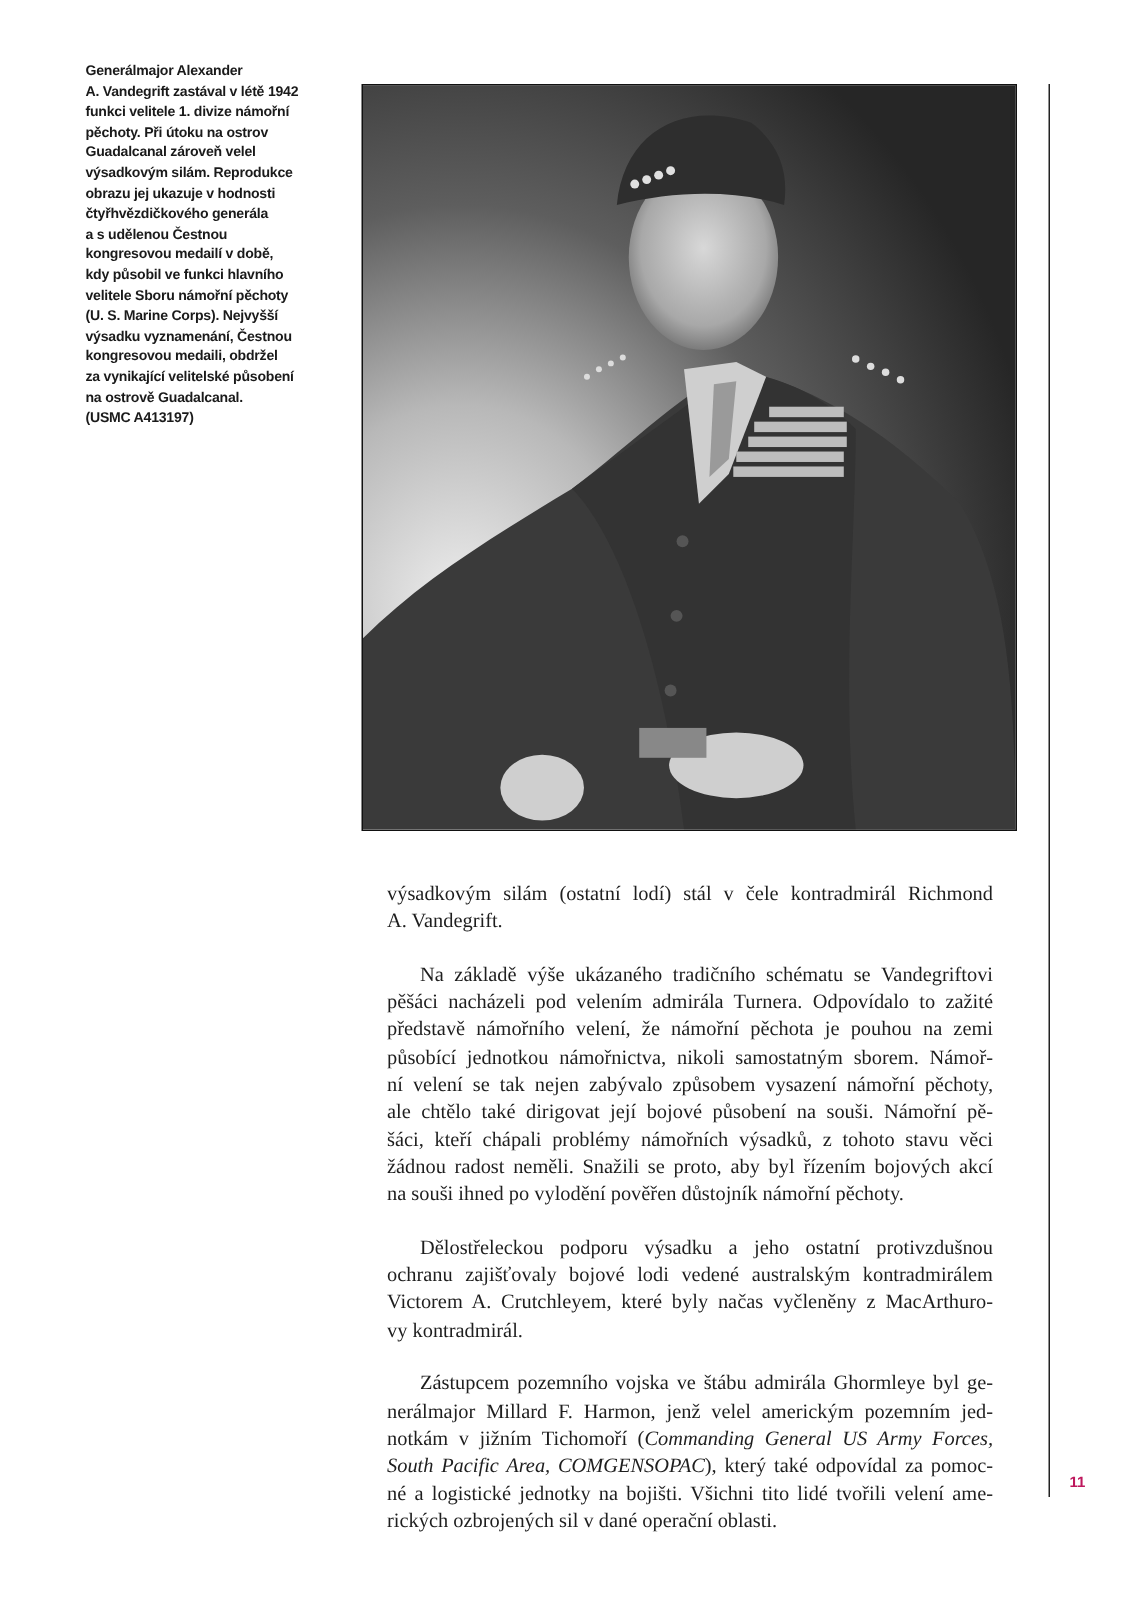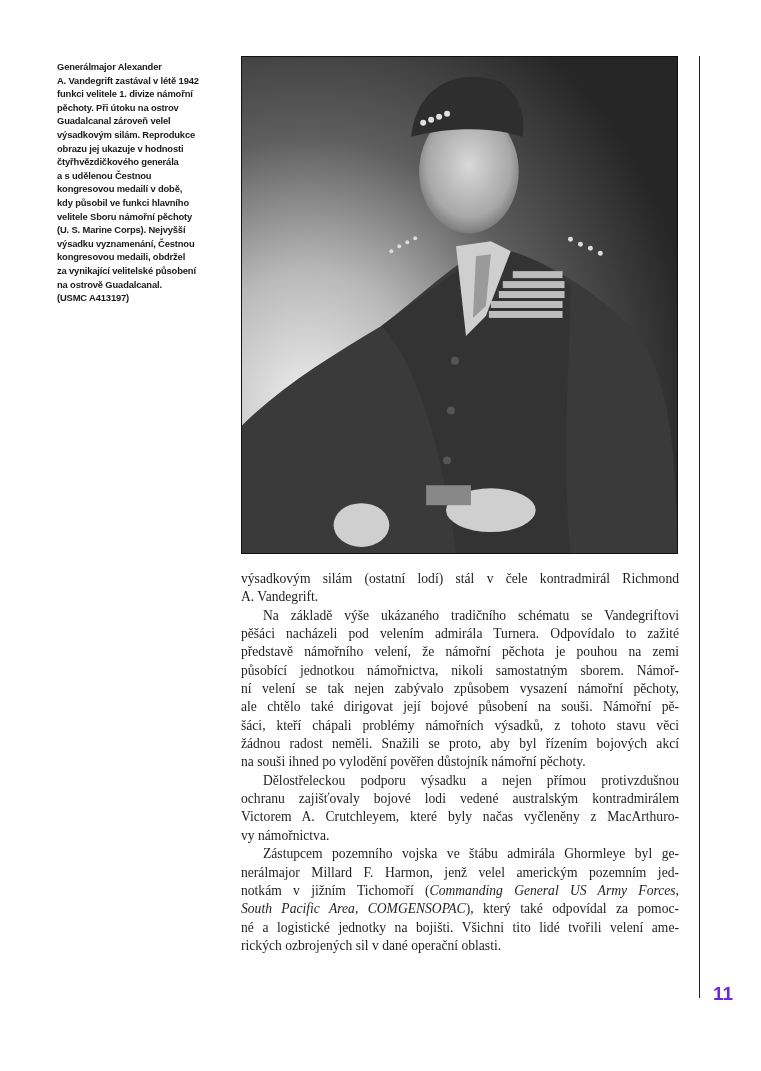--- a/index.html
+++ b/index.html
@@ -1,41 +1,41 @@
 <!DOCTYPE html>
 <html><head>
 <meta charset="utf-8">
 <style>
   html, body { margin: 0; padding: 0; background: #ffffff; }
   body { width: 761px; height: 1071px; position: relative; overflow: hidden; }
   .caption {
-    position: absolute; left: 57px; top: 60px; width: 170px;
+    position: absolute; left: 57px; top: 40px; width: 170px;
     font-family: "Liberation Sans", sans-serif; font-size: 9.4px; font-weight: bold;
     line-height: 13.6px; color: #1a1a1a; letter-spacing: -0.15px;
   }
   .caption span { display: block; white-space: nowrap; }
   .photo {
     position: absolute; left: 241px; top: 56px; width: 437px; height: 498px;
     border: 1px solid #111; box-sizing: border-box; overflow: hidden;
     background: radial-gradient(ellipse at 20% 75%, #e8e8e8 0%, #bdbdbd 25%, #5a5a5a 55%, #2a2a2a 100%);
   }
   .photo svg { display: block; width: 100%; height: 100%; }
   .rule {
     position: absolute; left: 699px; top: 56px; width: 1px; height: 942px; background: #222;
   }
   .page-number {
     position: absolute; left: 713px; top: 983px;
-    font-family: "Liberation Sans", sans-serif; font-weight: bold; font-size: 19px; color: #6d28d9;
+    font-family: "Liberation Sans", sans-serif; font-weight: bold; font-size: 10px; color: #be185d;
   }
   .body-text {
     position: absolute; left: 241px; top: 570px; width: 438px;
     font-family: "Liberation Serif", serif; font-size: 13.6px; line-height: 18.35px;
     color: #1e1e1e; text-align: justify;
   }
-  .body-text p { margin: 0; }
+  .body-text p { margin: 17px; }
   .body-text .line { display: block; text-align: justify; text-align-last: justify; white-space: nowrap; }
   .body-text .line.last { text-align-last: left; }
   .body-text .ind { padding-left: 22px; }
   em { font-style: italic; }
 </style>
 </head>
 <body>
 
 <div class="caption">
     <span>Generálmajor Alexander</span>
@@ -132,24 +132,24 @@
       <span class="line">pěšáci nacházeli pod velením admirála Turnera. Odpovídalo to zažité</span>
       <span class="line">představě námořního velení, že námořní pěchota je pouhou na zemi</span>
       <span class="line">působící jednotkou námořnictva, nikoli samostatným sborem. Námoř-</span>
       <span class="line">ní velení se tak nejen zabývalo způsobem vysazení námořní pěchoty,</span>
       <span class="line">ale chtělo také dirigovat její bojové působení na souši. Námořní pě-</span>
       <span class="line">šáci, kteří chápali problémy námořních výsadků, z tohoto stavu věci</span>
       <span class="line">žádnou radost neměli. Snažili se proto, aby byl řízením bojových akcí</span>
       <span class="line last">na souši ihned po vylodění pověřen důstojník námořní pěchoty.</span>
     </p>
     <p>
-      <span class="line ind">Dělostřeleckou podporu výsadku a nejen přímou protivzdušnou</span>
+      <span class="line ind">Dělostřeleckou podporu výsadku a jeho ostatní protivzdušnou</span>
       <span class="line">ochranu zajišťovaly bojové lodi vedené australským kontradmirálem</span>
       <span class="line">Victorem A. Crutchleyem, které byly načas vyčleněny z MacArthuro-</span>
-      <span class="line last">vy námořnictva.</span>
+      <span class="line last">vy kontradmirál.</span>
     </p>
     <p>
       <span class="line ind"><span>Zástupcem pozemního vojska ve štábu admirála Ghormleye byl ge-</span></span>
       <span class="line"><span>nerálmajor Millard F. Harmon, jenž velel americkým pozemním jed-</span></span>
       <span class="line"><span>notkám v jižním Tichomoří (</span><em>Commanding General US Army Forces,</em></span>
       <span class="line"><em>South Pacific Area, COMGENSOPAC</em><span>), který také odpovídal za pomoc-</span></span>
       <span class="line"><span>né a logistické jednotky na bojišti. Všichni tito lidé tvořili velení ame-</span></span>
       <span class="line last"><span>rických ozbrojených sil v dané operační oblasti.</span></span>
     </p>
   </div>

